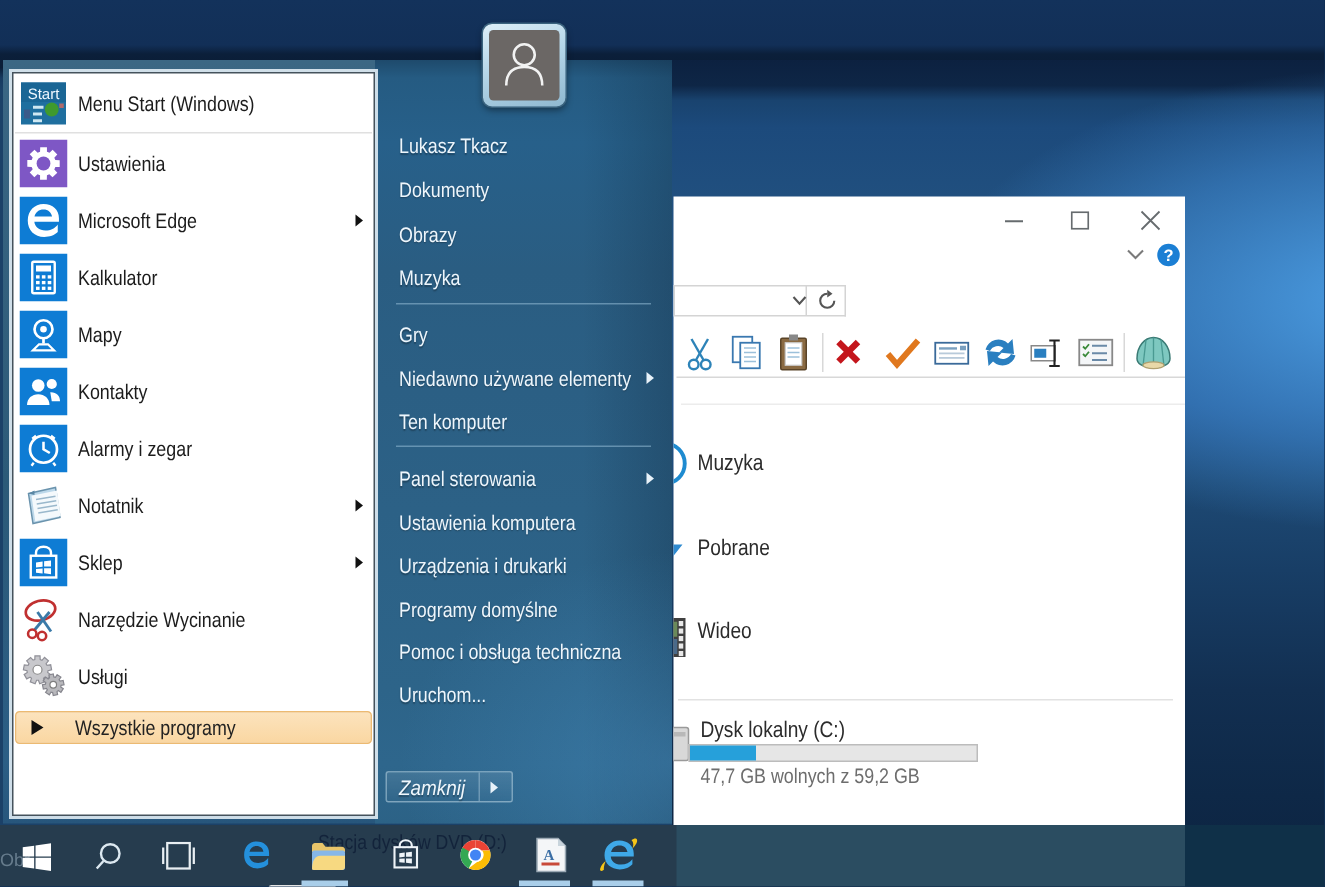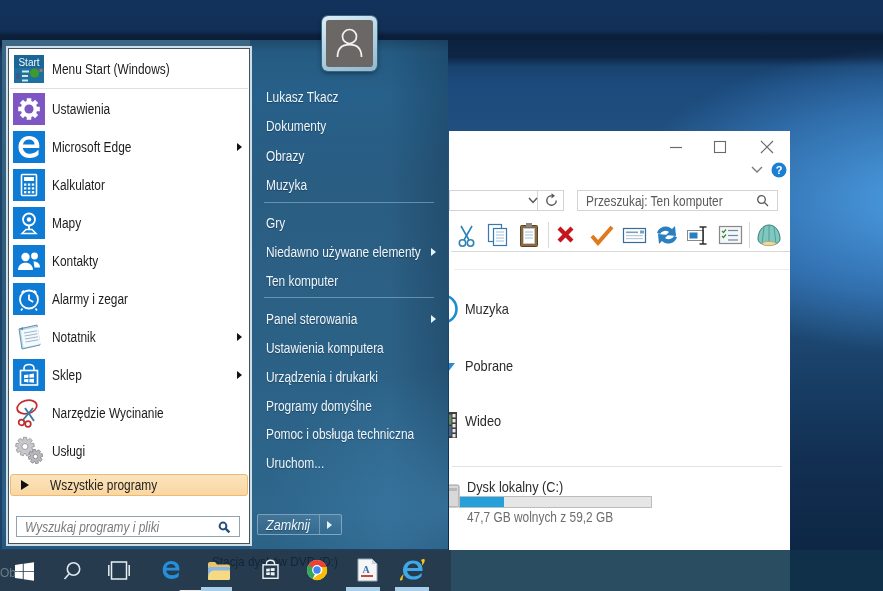--- a/index.html
+++ b/index.html
@@ -79,27 +79,20 @@
     <div class="abs" style="left:-2px;top:59px;width:89px;height:21px;border:1px solid #d4d4d4;background:#fff;"></div>
     <svg class="abs" style="left:75px;top:62px;" width="14" height="14" viewBox="0 0 14 14">
       <path d="M3 5 L7 9.5 L11 5" stroke="#555" stroke-width="1.4" fill="none"></path>
     </svg>
     <div class="abs" style="left:87px;top:59px;width:26px;height:21px;border:1px solid #d4d4d4;border-left:none;background:#fff;"></div>
     <svg class="abs" style="left:92px;top:61px;" width="17" height="17" viewBox="0 0 17 17">
       <path d="M13.2 8.5 A4.7 4.7 0 1 1 8.5 3.8" stroke="#555" stroke-width="1.4" fill="none"></path>
       <path d="M8.5 1.2 L12 3.8 L8.5 6.4 Z" fill="#555"></path>
     </svg>
 
-    <div class="abs" style="left:126px;top:59px;width:201px;height:21px;border:1px solid #d4d4d4;background:#fff;">
-      <span style="position:absolute;left:8px;top:2px;font-size:14px;color:#5a5a5a;transform:scaleX(.85);transform-origin:0 50%;display:inline-block;white-space:nowrap;">Przeszukaj: Ten komputer</span>
-      <svg style="position:absolute;right:7px;top:3px;" width="14" height="14" viewBox="0 0 14 14">
-        <circle cx="5.5" cy="5.5" r="3.8" fill="none" stroke="#555" stroke-width="1.3"></circle>
-        <line x1="8.5" y1="8.5" x2="12" y2="12" stroke="#555" stroke-width="1.3"></line>
-      </svg>
-    </div>
 
     <svg class="abs" style="left:0;top:88px;" width="339" height="32" viewBox="0 0 339 32">
 
       <g stroke="#2d83b8" stroke-width="1.6" fill="none">
         <line x1="10" y1="7" x2="18" y2="21"></line>
         <line x1="21" y1="7" x2="13" y2="21"></line>
         <circle cx="11.5" cy="24" r="3.2"></circle>
         <circle cx="19.5" cy="24" r="3.2"></circle>
       </g>
 
@@ -339,27 +332,20 @@
       <circle cx="12" cy="12.5" r="3" fill="#fff" stroke="#8a8a8a" stroke-width="0.8"></circle>
       <path d="M25.1 15.8 L27.6 17.4 L26.4 19.1 L27.1 20.0 L29.1 19.6 L29.7 22.5 L27.7 22.9 L27.5 24.0 L29.2 25.1 L27.6 27.6 L25.9 26.4 L25.0 27.1 L25.4 29.1 L22.5 29.7 L22.1 27.7 L21.0 27.5 L19.9 29.2 L17.4 27.6 L18.6 25.9 L17.9 25.0 L15.9 25.4 L15.3 22.5 L17.3 22.1 L17.5 21.0 L15.8 19.9 L17.4 17.4 L19.1 18.6 L20.0 17.9 L19.6 15.9 L22.5 15.3 L22.9 17.3 L24.0 17.5 Z" fill="#b8b8bc" stroke="#86868e" stroke-width="0.8"></path>
       <circle cx="22.5" cy="22.5" r="2.2" fill="#fff" stroke="#7e7e7e" stroke-width="0.8"></circle>
     </svg>
     <div class="mtext" style="top:442px;">Usługi</div>
 
     <div id="allProg"></div>
     <div class="arrowL" style="left:21px;top:480px;border-left-width:8px;border-top-width:5.5px;border-bottom-width:5.5px;"></div>
     <div class="mtext" style="left:50px;top:476px;color:#222;">Wszystkie programy</div>
 
-    <div id="searchBox">
-      <span>Wyszukaj programy i pliki</span>
-      <svg style="position:absolute;right:8px;top:4px;" width="13" height="13" viewBox="0 0 13 13">
-        <circle cx="5" cy="5" r="3.4" fill="none" stroke="#27517c" stroke-width="2"></circle>
-        <line x1="7.6" y1="7.6" x2="11.4" y2="11.4" stroke="#27517c" stroke-width="2.4"></line>
-      </svg>
-    </div>
 
     <div class="rtext" style="top:89px;">Lukasz Tkacz</div>
     <div class="rtext" style="top:118px;">Dokumenty</div>
     <div class="rtext" style="top:148px;">Obrazy</div>
     <div class="rtext" style="top:177px;">Muzyka</div>
     <div class="rsep" style="top:202px;"></div>
     <div class="rtext" style="top:215px;">Gry</div>
     <div class="rtext" style="top:244px;">Niedawno używane elementy</div>
     <div class="arrowR" style="left:431px;top:248px;"></div>
     <div class="rtext" style="top:273px;">Ten komputer</div>

